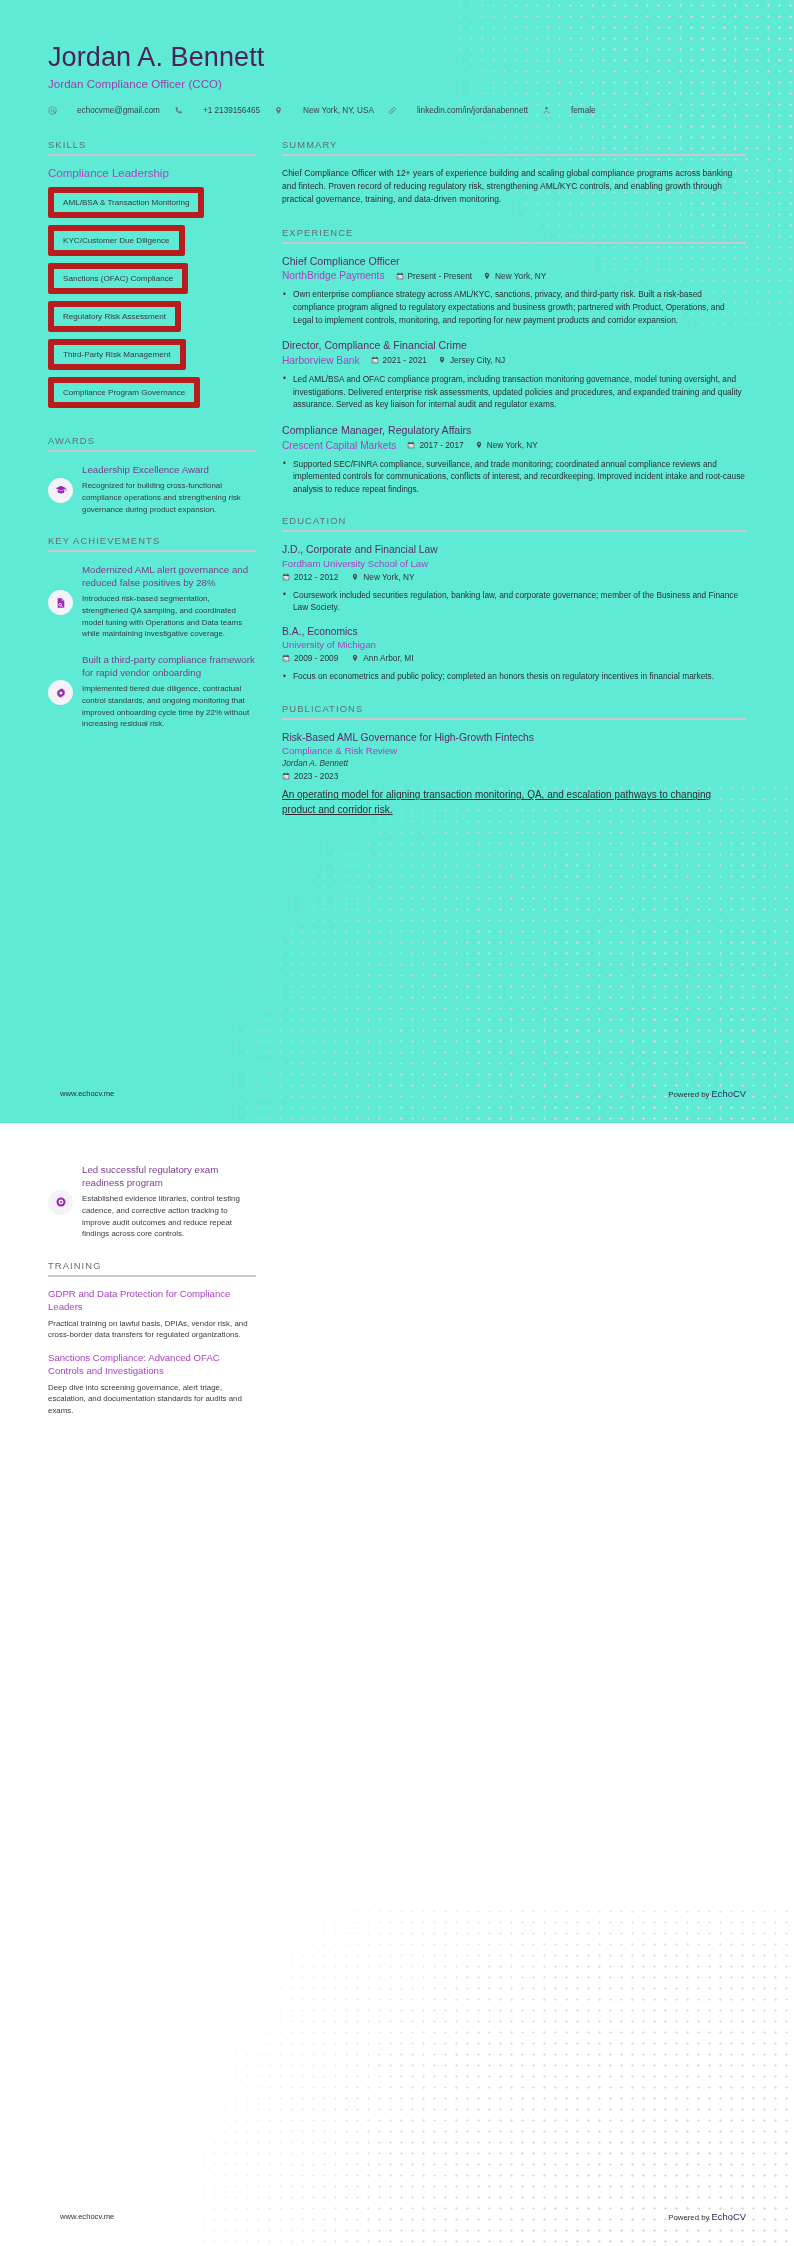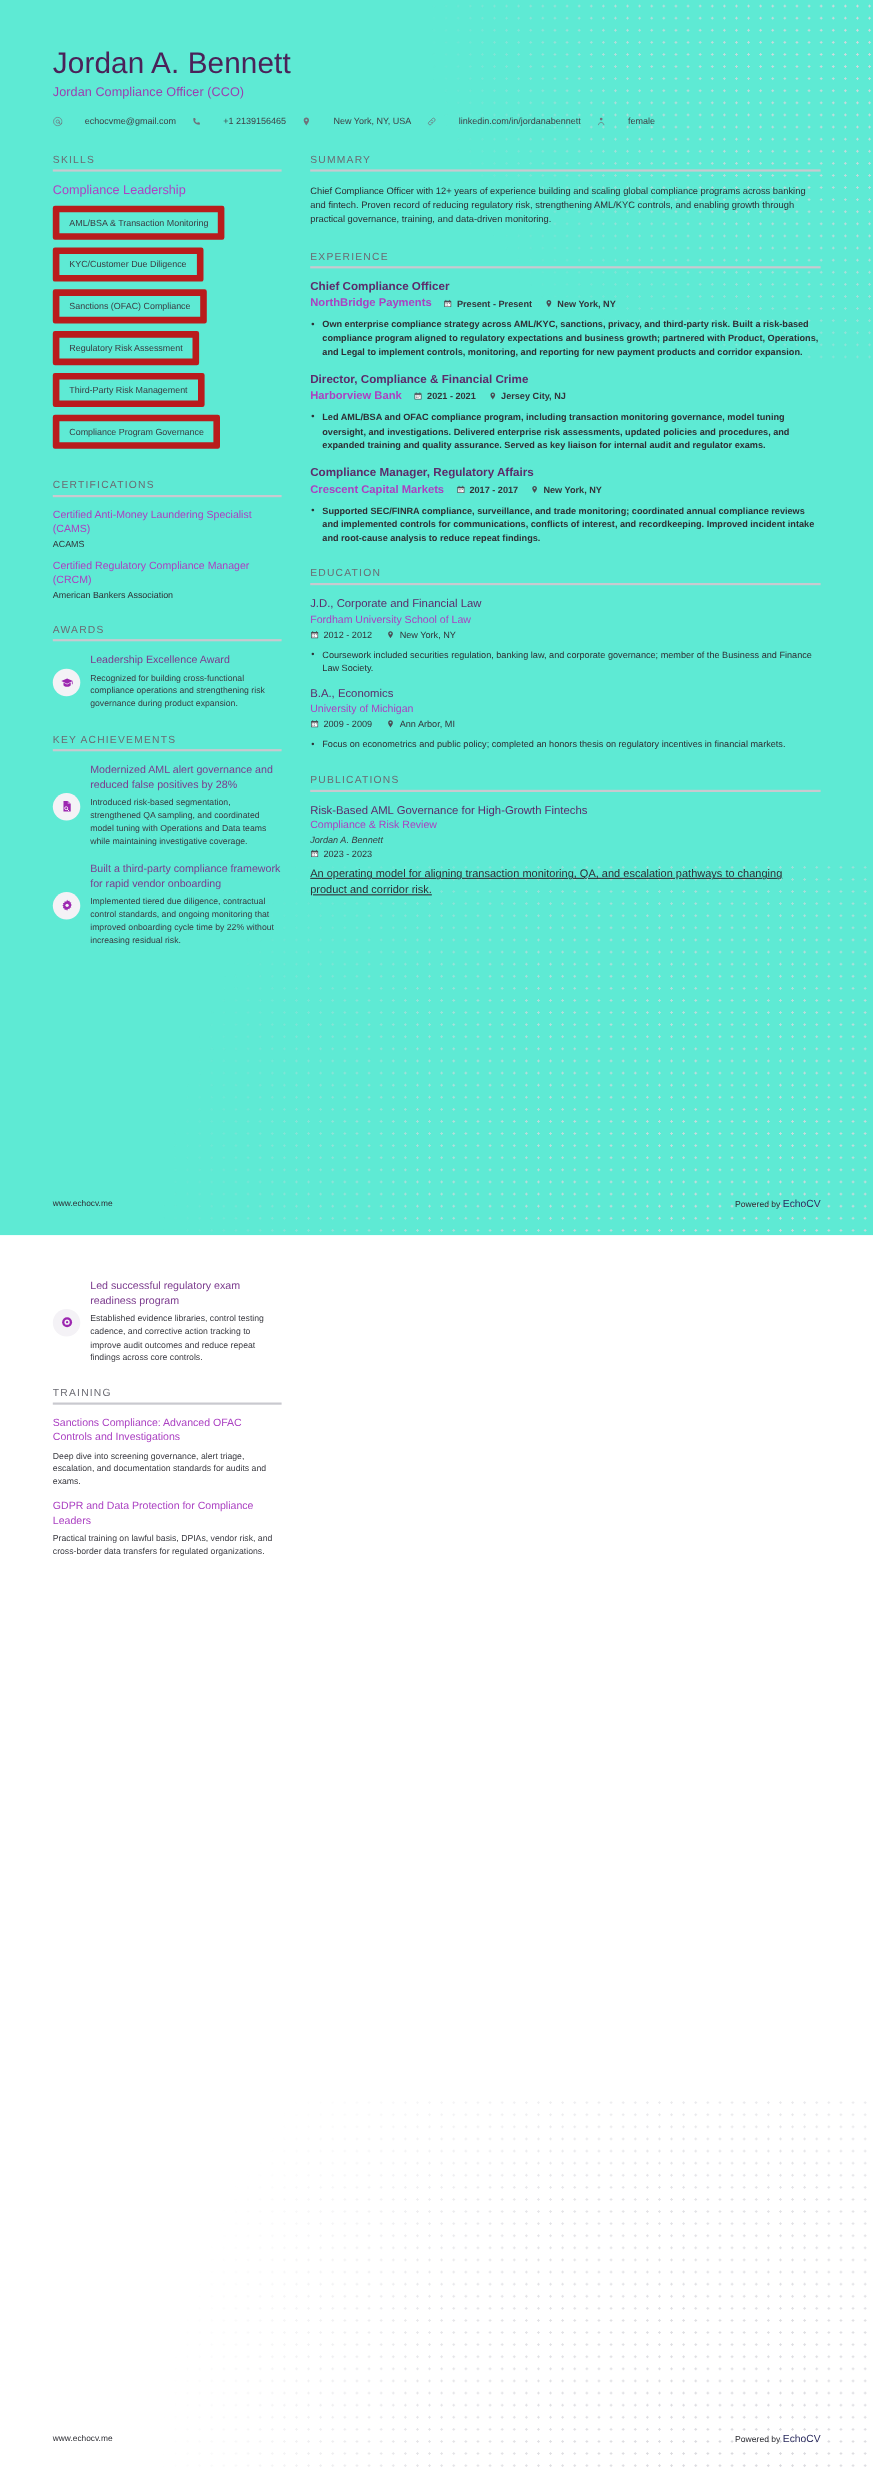--- a/index.html
+++ b/index.html
@@ -117,21 +117,21 @@
   .icon-desc { font-size: 7.9px; color: #3a3a41; line-height: 1.48; margin-top: 4px; }
 
   
   .train { margin-bottom: 11px; }
   .train-name { font-size: 9.6px; color: #ab41c2; line-height: 1.34; }
   .train-desc { font-size: 7.9px; color: #3a3a41; line-height: 1.48; margin-top: 4px; }
 
   
   .summary-text { font-size: 8.5px; color: #2e2e34; line-height: 1.55; }
 
-  .job { margin-bottom: 13px; font-weight: bold; }
+  .job { margin-bottom: 13px; }
   .job-title { font-size: 10.6px; color: #5c2b6b; line-height: 1.3; }
   .job-meta { display: flex; align-items: center; flex-wrap: wrap; gap: 11px; margin-top: 2px; }
   .job-company { font-size: 10.2px; color: #ab41c2; }
   .meta-chip { display: flex; align-items: center; gap: 4px; font-size: 8.3px; color: #33333a; white-space: nowrap; }
   .meta-chip svg { display: block; flex: none; }
   ul.bullets { list-style: none; margin-top: 7px; }
   ul.bullets li {
     position: relative;
     padding-left: 11px;
     font-size: 8.3px;
@@ -152,21 +152,21 @@
 
   .pub-title { font-size: 10.3px; color: #5c2b6b; line-height: 1.3; }
   .pub-journal { font-size: 9.6px; color: #ab41c2; margin-top: 1px; }
   .pub-author { font-size: 8.3px; color: #3a3a41; font-style: italic; margin-top: 2px; }
   .pub-meta { display: flex; align-items: center; gap: 13px; margin-top: 3px; }
   .pub-desc { font-size: 10px; color: #2e2e34; line-height: 1.52; margin-top: 6px; text-decoration: underline; }
 
   
   .footer {
     position: absolute;
-    left: 0; right: 0; bottom: 0;
+    left: 12px; right: 0; bottom: 0;
     height: 60px;
     padding: 0 48px;
     display: flex; align-items: center; justify-content: space-between;
     z-index: 3;
   }
   .footer-left { font-size: 7.6px; color: #2e2e34; }
   .footer-right { font-size: 7.8px; color: #2e2e34; }
   .footer-right .brand { color: #2b2b5e; font-size: 9.4px; }
 
   
@@ -245,32 +245,20 @@
           <div class="skill-list">
             <span class="skill-tag">AML/BSA &amp; Transaction Monitoring</span>
             <span class="skill-tag">KYC/Customer Due Diligence</span>
             <span class="skill-tag">Sanctions (OFAC) Compliance</span>
             <span class="skill-tag">Regulatory Risk Assessment</span>
             <span class="skill-tag">Third-Party Risk Management</span>
             <span class="skill-tag">Compliance Program Governance</span>
           </div>
         </div>
 
-        <div class="sec">
-          <div class="sec-title">CERTIFICATIONS</div>
-          <div class="sec-rule"></div>
-          <div class="cert">
-            <div class="cert-name">Certified Anti-Money Laundering Specialist (CAMS)</div>
-            <div class="cert-issuer">ACAMS</div>
-          </div>
-          <div class="cert">
-            <div class="cert-name">Certified Regulatory Compliance Manager (CRCM)</div>
-            <div class="cert-issuer">American Bankers Association</div>
-          </div>
-        </div>
 
         <div class="sec">
           <div class="sec-title">AWARDS</div>
           <div class="sec-rule"></div>
           <div class="icon-item">
             <div class="icon-bubble">
               <span>
                 <svg width="12" height="12" viewBox="0 0 16 16">
                     <path d="M8 2.3 15 5.6 8 8.9 1 5.6z" fill="#9c27b0"></path>
                     <path d="M3.6 7.3v3c0 1.2 2 2.2 4.4 2.2s4.4-1 4.4-2.2v-3L8 9.6z" fill="#9c27b0"></path>
@@ -573,26 +561,26 @@
               <div class="icon-title">Led successful regulatory exam readiness program</div>
               <div class="icon-desc">Established evidence libraries, control testing cadence, and corrective action tracking to improve audit outcomes and reduce repeat findings across core controls.</div>
             </div>
           </div>
         </div>
 
         <div class="sec">
           <div class="sec-title">TRAINING</div>
           <div class="sec-rule"></div>
           <div class="train">
+            <div class="train-name">GDPR and Data Protection for Compliance Leaders</div>
+            <div class="train-desc">Practical training on lawful basis, DPIAs, vendor risk, and cross-border data transfers for regulated organizations.</div>
+          </div>
+          <div class="train">
             <div class="train-name">Sanctions Compliance: Advanced OFAC Controls and Investigations</div>
             <div class="train-desc">Deep dive into screening governance, alert triage, escalation, and documentation standards for audits and exams.</div>
-          </div>
-          <div class="train">
-            <div class="train-name">GDPR and Data Protection for Compliance Leaders</div>
-            <div class="train-desc">Practical training on lawful basis, DPIAs, vendor risk, and cross-border data transfers for regulated organizations.</div>
           </div>
         </div>
       </div>
 
       <div class="right"></div>
     </div>
   </div>
 
   <div class="footer">
     <div class="footer-left">www.echocv.me</div>

